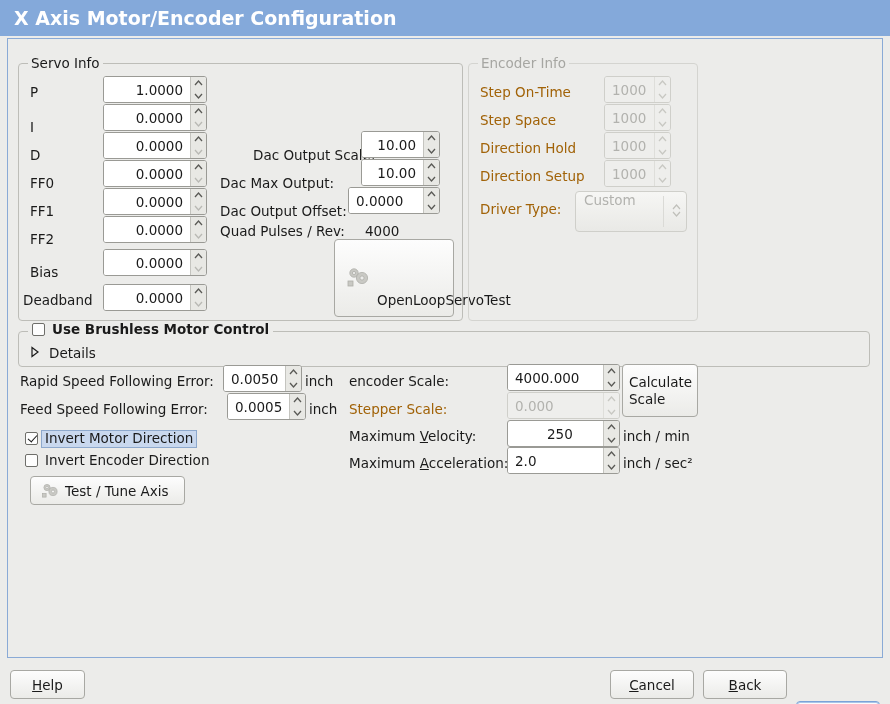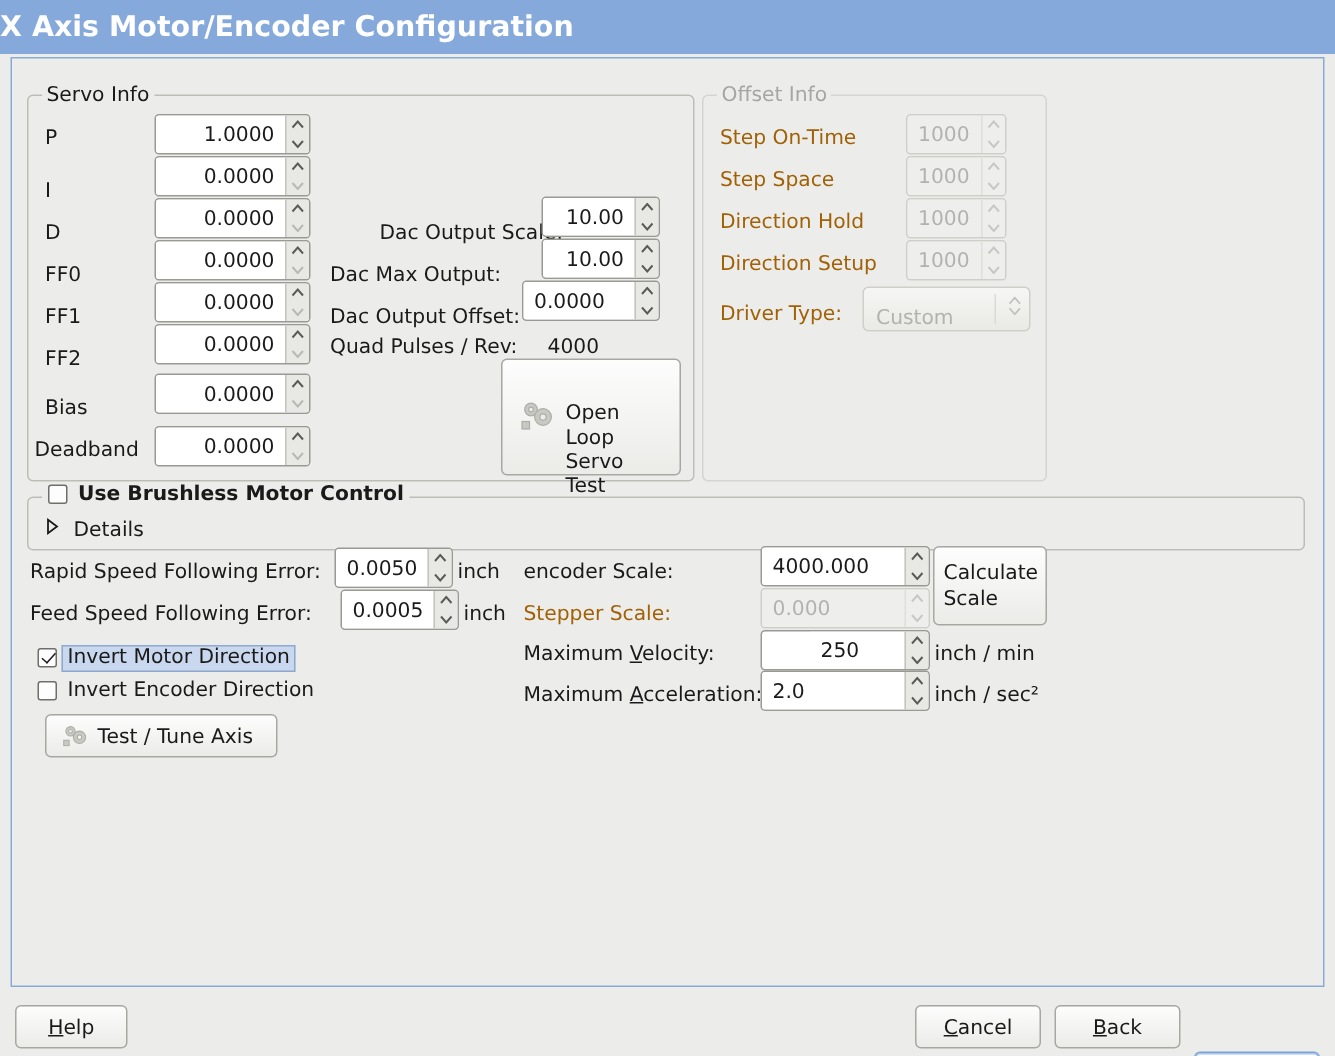--- a/index.html
+++ b/index.html
@@ -12,20 +12,21 @@
     color: #1a1a1a;
     overflow: hidden;
   }
 
   
   .titlebar {
     height: 36px;
     background: #84a9da;
     display: flex;
     align-items: center;
+    padding-left: 14px;
   }
   .titlebar .title {
     color: #ffffff;
     font-size: 19px;
     font-weight: bold;
   }
 
   
   .content-frame {
     position: absolute;
@@ -95,23 +96,23 @@
     justify-content: center;
   }
   .spin .btns .ar svg { display: block; }
   .spin.disabled { border-color: #cfcfca; background: #eeeeec; }
   .spin.disabled .val { color: #b2b2ae; background: #eeeeec; }
   .spin.disabled .btns { background: #eeeeec; border-left-color: #dedeDA; }
 
   
   .combo {
     position: absolute;
-    height: 30px;
+    height: 41px;
     display: flex;
-    align-items: flex-end;
+    align-items: flex-start;
     border: 1px solid #cfcfca;
     border-radius: 4px;
     background: linear-gradient(#f6f6f4,#e9e9e6);
     padding-left: 8px;
     color: #b2b2ae;
     font-size: 13.5px;
   }
   .combo .sep {
     position: absolute; right: 22px; top: 4px; bottom: 4px;
     width: 1px; background: #dadad6;
@@ -381,30 +382,30 @@
       <svg class="gears" width="30" height="28" viewBox="0 0 30 28">
         <g fill="#c9c9c4" stroke="#aeaea9" stroke-width="0.8">
           <circle cx="11" cy="9" r="4.2"></circle>
           <circle cx="11" cy="9" r="1.6" fill="#ececea"></circle>
           <circle cx="19" cy="14" r="5.6"></circle>
           <circle cx="19" cy="14" r="2.1" fill="#ececea"></circle>
           <rect x="5" y="17" width="5" height="5"></rect>
         </g>
       </svg>
     </span>
-    <span style="display:flex; flex-direction:column; line-height:1.22; margin-left:4px;margin-top:44px;">
+    <span style="display:flex; line-height:1.22; margin-left:4px;margin-top:44px;">
       <span>Open</span>
       <span>Loop</span>
       <span>Servo</span>
       <span>Test</span>
     </span>
   </div>
 
   <div class="group disabled" style="left:460px; top:24px; width:230px; height:258px;">
-    <span class="legend">Offset Info</span>
+    <span class="legend">Encoder Info</span>
   </div>
 
   <span class="lbl dim" style="left:472px; top:47px;">Step On-Time</span>
   <span class="lbl dim" style="left:472px; top:75px;">Step Space</span>
   <span class="lbl dim" style="left:472px; top:103px;">Direction Hold</span>
   <span class="lbl dim" style="left:472px; top:131px;">Direction Setup</span>
 
   <div class="spin disabled" style="left:596px; top:37px; width:67px;">
     <span class="val">1000</span>
     <span class="btns">

